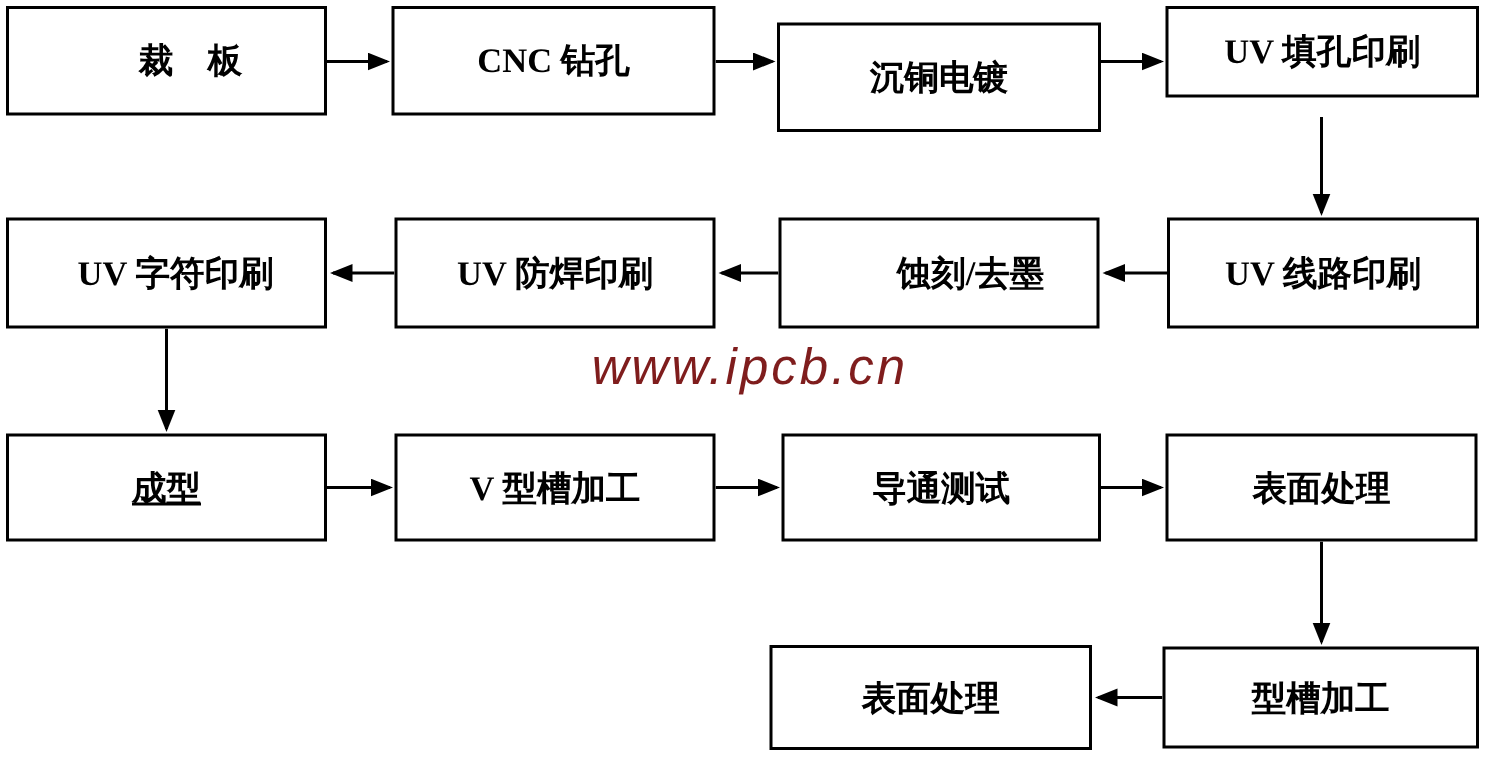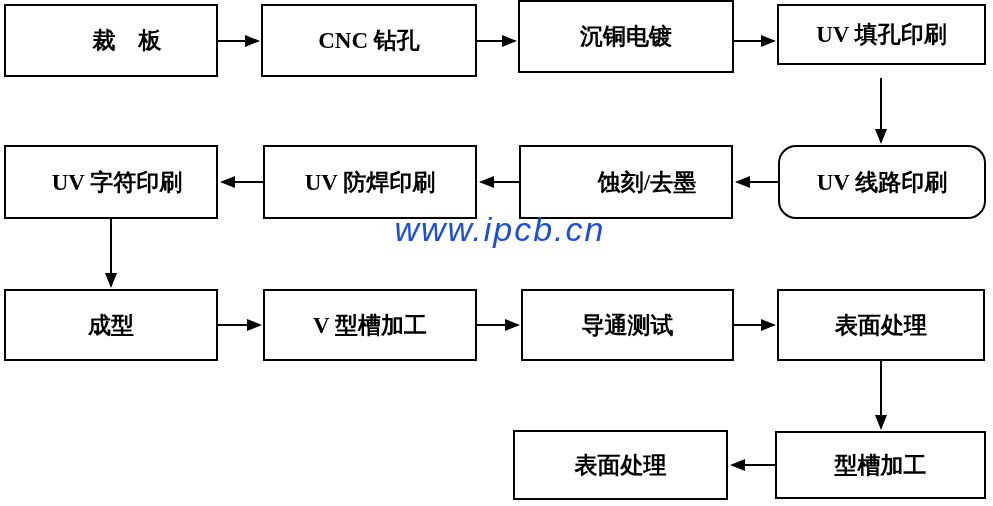--- a/index.html
+++ b/index.html
@@ -34,47 +34,47 @@
     justify-content: center;
     font-weight: bold;
     font-size: 23px;
     line-height: 1;
     white-space: nowrap;
     text-align: center;
   }
   
   .b1  { left: 4px;   top: 4px;   width: 214px; height: 73px; padding-left: 32px; }
   .b2  { left: 261px; top: 4px;   width: 216px; height: 73px; }
-  .b3  { left: 518px; top: 0;   width: 216px; height: 73px; }
+  .b3  { left: 518px; top: 15px;   width: 216px; height: 73px; }
   .b4  { left: 777px; top: 4px;   width: 209px; height: 61px; }
   
   .b5  { left: 4px;   top: 145px; width: 214px; height: 74px; padding-left: 12px; }
   .b6  { left: 263px; top: 145px; width: 214px; height: 74px; }
   .b7  { left: 519px; top: 145px; width: 214px; height: 74px; padding-left: 42px; }
-  .b8  { left: 778px; top: 145px; width: 208px; height: 74px; border-radius: 18px; }
+  .b8  { left: 778px; top: 145px; width: 208px; height: 74px; }
   
-  .b9  { left: 4px;   top: 289px; width: 214px; height: 72px; }
+  .b9  { left: 4px;   top: 289px; width: 214px; height: 72px; text-decoration: underline; }
   .b10 { left: 263px; top: 289px; width: 214px; height: 72px; }
   .b11 { left: 521px; top: 289px; width: 213px; height: 72px; }
   .b12 { left: 777px; top: 289px; width: 208px; height: 72px; }
   
   .b13 { left: 513px; top: 430px; width: 215px; height: 70px; }
   .b14 { left: 775px; top: 431px; width: 211px; height: 68px; }
 
   .watermark {
     position: absolute;
     left: 380px;
-    top: 210px;
+    top: 226px;
     width: 240px;
     text-align: center;
     font-family: "Liberation Sans", "DejaVu Sans", sans-serif;
     font-style: italic;
     font-size: 34px;
     letter-spacing: 2px;
-    color: #1d4ed8;
+    color: #7f1d1d;
     pointer-events: none;
   }
 </style>
 </head>
 <body>
 
 <div class="canvas">
 
   <svg class="connectors" width="993" height="506" viewBox="0 0 993 506" xmlns="http://www.w3.org/2000/svg">
     <defs>

